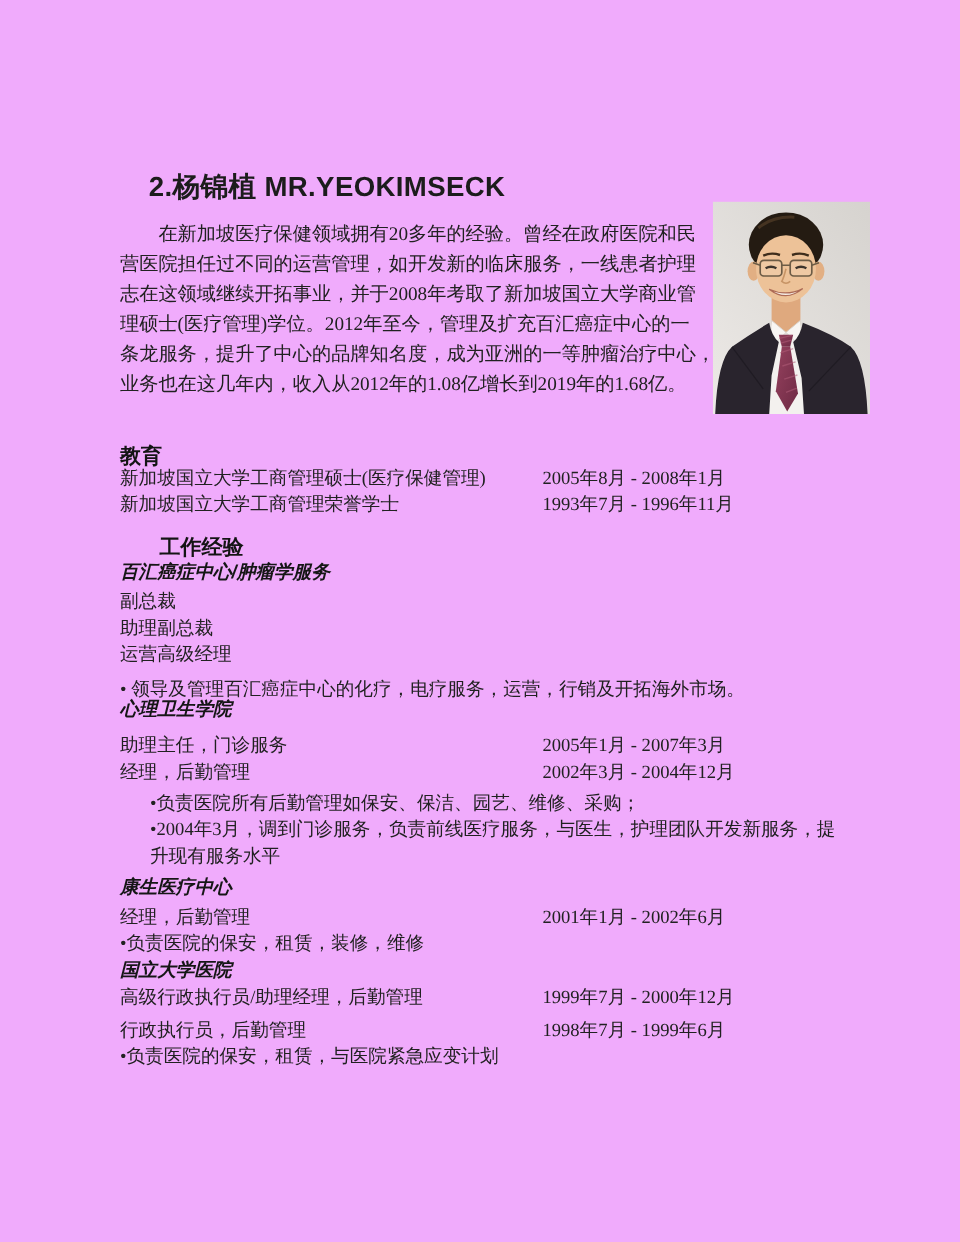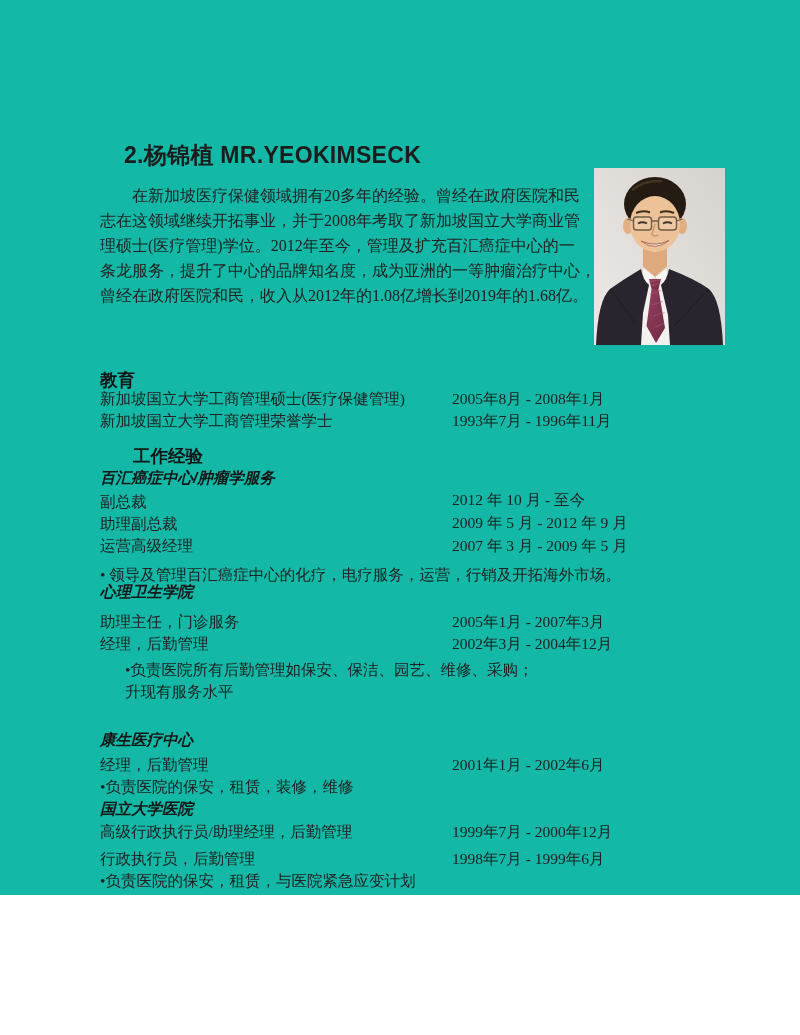--- a/index.html
+++ b/index.html
@@ -1,17 +1,17 @@
 <!DOCTYPE html>
 <html><head>
 <meta charset="utf-8">
 <style>
   html,body{margin:0;padding:0;background:#ffffff;}
   .page{
-    position:relative;width:800px;height:895px;background:#14b8a6;
+    position:relative;width:800px;height:1035px;background:#f0abfc;
     font-family:"Liberation Serif","DejaVu Serif",serif;
     color:#212121;overflow:hidden;
   }
   .abs{position:absolute;}
 
   .title{
     left:124px;top:140px;
     font-family:"Liberation Sans","DejaVu Sans",sans-serif;
     font-weight:700;font-size:23px;line-height:30px;color:#1c1c1c;
     letter-spacing:0.3px;white-space:nowrap;
@@ -92,24 +92,25 @@
         <path d="M55.5,114 L66,111.5 M56.5,118 L65.6,115.5 M56,126 L67,122.5 M58,137 L69,133.5 M59.5,148 L70.5,144.5 M61,159 L70,155.5" stroke="#b05c78" stroke-width="1.1" opacity="0.55" fill="none"></path>
         <path d="M2,177 Q4,132 16,121 Q30,111 47,101 Q49,112 55,117 L49,145 L47,177 Z" fill="#29242d"></path>
         <path d="M129,177 Q127,132 115,121 Q101,111 75,101 Q73,112 67,117 L74,147 L76,177 Z" fill="#29242d"></path>
         <path d="M16,121 L42,156 M115,121 L80,158" stroke="#1d1921" stroke-width="1" fill="none" opacity="0.8"></path>
       </g>
     </svg>
   </div>
 
   <div class="abs intro">
     <div class="ln indent">在新加坡医疗保健领域拥有20多年的经验。曾经在政府医院和民</div>
+    <div class="ln">营医院担任过不同的运营管理，如开发新的临床服务，一线患者护理</div>
     <div class="ln">志在这领域继续开拓事业，并于2008年考取了新加坡国立大学商业管</div>
     <div class="ln">理硕士(医疗管理)学位。2012年至今，管理及扩充百汇癌症中心的一</div>
     <div class="ln">条龙服务，提升了中心的品牌知名度，成为亚洲的一等肿瘤治疗中心，</div>
-    <div class="ln">曾经在政府医院和民，收入从2012年的1.08亿增长到2019年的1.68亿。</div>
+    <div class="ln">业务也在这几年内，收入从2012年的1.08亿增长到2019年的1.68亿。</div>
   </div>
 
   <div class="abs sec" style="left:100px;top:369px;">教育</div>
   <div class="abs rows lh215" style="top:388px;">
     <div class="row">
       <span>新加坡国立大学工商管理硕士(医疗保健管理)</span>
       <span class="date">2005年8月 - 2008年1月</span>
     </div>
     <div class="row">
       <span>新加坡国立大学工商管理荣誉学士</span>
@@ -118,42 +119,38 @@
   </div>
 
   <div class="abs sec" style="left:100px;top:445px;margin-left:33px;">工作经验</div>
 
   <div class="abs company" style="left:100px;top:468px;">百汇癌症中心/肿瘤学服务</div>
   <div class="abs plist" style="top:491px;">
     <div class="ln">副总裁</div>
     <div class="ln">助理副总裁</div>
     <div class="ln">运营高级经理</div>
   </div>
-  <div class="abs dlist" style="top:488px;">
-    <div class="ln">2012 年 10 月 - 至今</div>
-    <div class="ln">2009 年 5 月 - 2012 年 9 月</div>
-    <div class="ln">2007 年 3 月 - 2009 年 5 月</div>
-  </div>
   <div class="abs bullets" style="top:564px;">
     <div class="ln">• 领导及管理百汇癌症中心的化疗，电疗服务，运营，行销及开拓海外市场。</div>
   </div>
 
   <div class="abs company" style="left:100px;top:582px;">心理卫生学院</div>
   <div class="abs rows lh22" style="top:611px;">
     <div class="row">
       <span>助理主任，门诊服务</span>
       <span class="date">2005年1月 - 2007年3月</span>
     </div>
     <div class="row">
       <span>经理，后勤管理</span>
       <span class="date">2002年3月 - 2004年12月</span>
     </div>
   </div>
   <div class="abs bullets" style="top:659px;margin-left:25px;">
     <div class="ln">•负责医院所有后勤管理如保安、保洁、园艺、维修、采购；</div>
+    <div class="ln">•2004年3月，调到门诊服务，负责前线医疗服务，与医生，护理团队开发新服务，提</div>
     <div class="ln">升现有服务水平</div>
   </div>
 
   <div class="abs company" style="left:100px;top:730px;">康生医疗中心</div>
   <div class="abs rows lh22" style="top:754px;">
     <div class="row">
       <span>经理，后勤管理</span>
       <span class="date">2001年1月 - 2002年6月</span>
     </div>
   </div>

